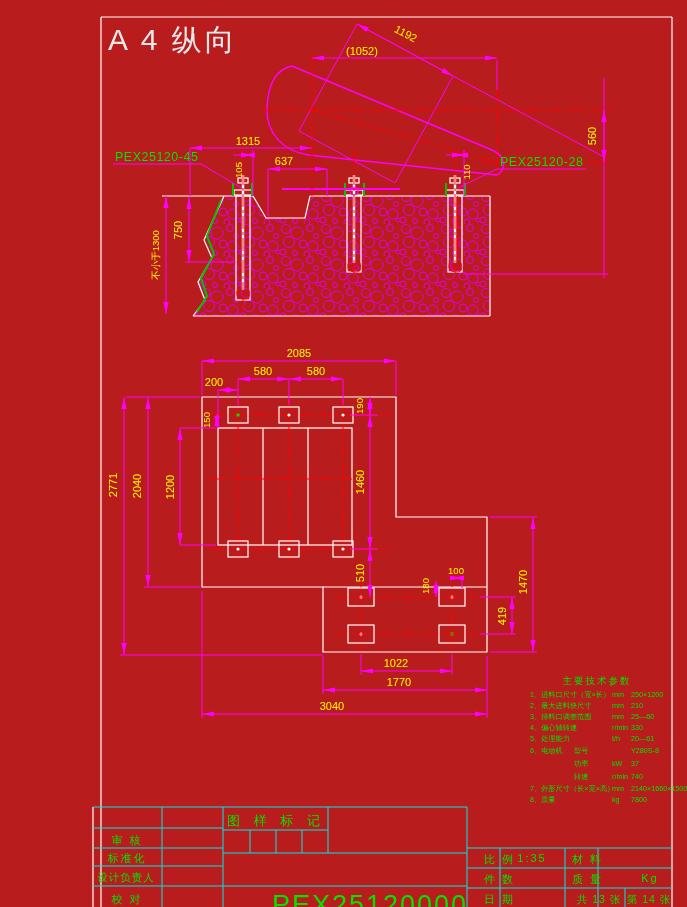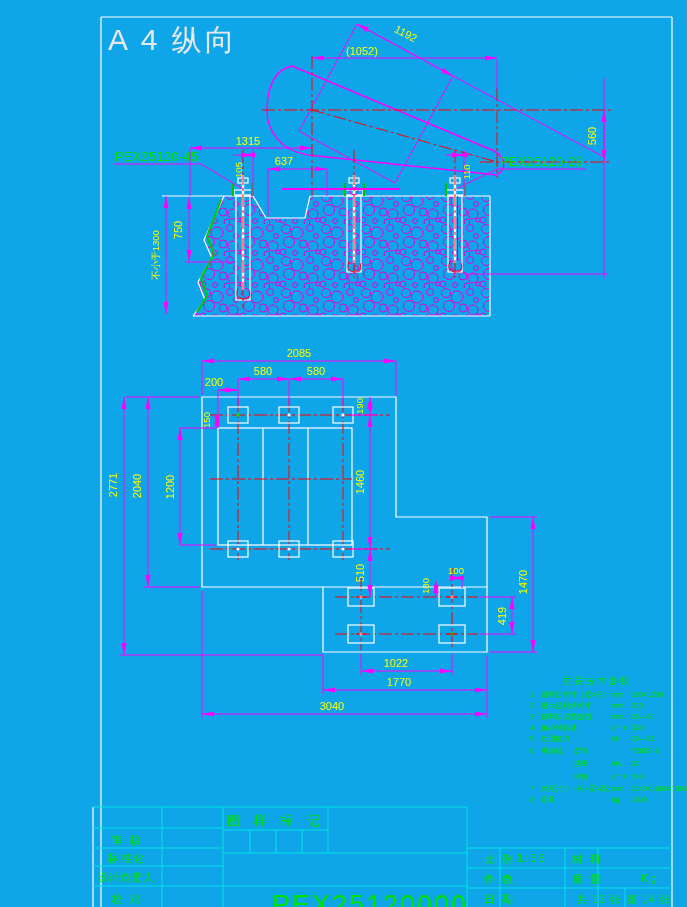--- a/index.html
+++ b/index.html
@@ -1,16 +1,16 @@
 <!DOCTYPE html>
 <html><head>
 <meta charset="utf-8">
 <style>
   html,body{margin:0;padding:0;background:#000;}
-  .canvas{position:relative;width:687px;height:907px;background:#0ea5e9;overflow:hidden;
+  .canvas{position:relative;width:687px;height:907px;background:#b91c1c;overflow:hidden;
           font-family:"Liberation Sans",sans-serif;}
   svg{display:block;}
   text{font-family:"Liberation Sans",sans-serif;}
   .dim{fill:#ffff00;font-size:11px;}
   .dimS{fill:#ffff00;font-size:9.5px;}
   .lbl{fill:#00e400;font-size:12.5px;letter-spacing:.5px;}
   .tp{fill:#00e400;font-size:7.2px;}
   .tpt{fill:#00e400;font-size:9.5px;letter-spacing:2px;}
   .tb{fill:#00e400;font-size:11px;letter-spacing:2px;}
   .tbs{fill:#00e400;font-size:10.5px;letter-spacing:1px;}

